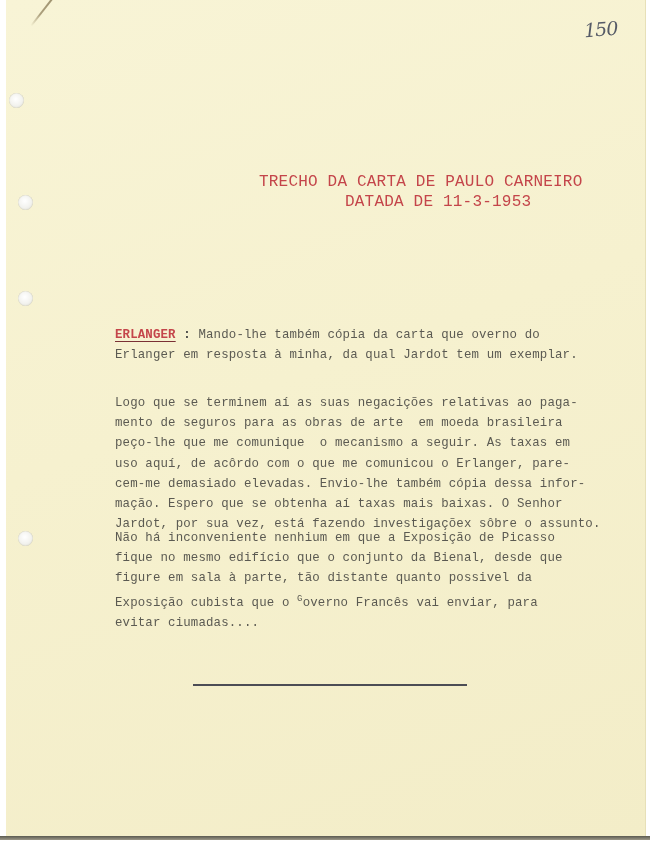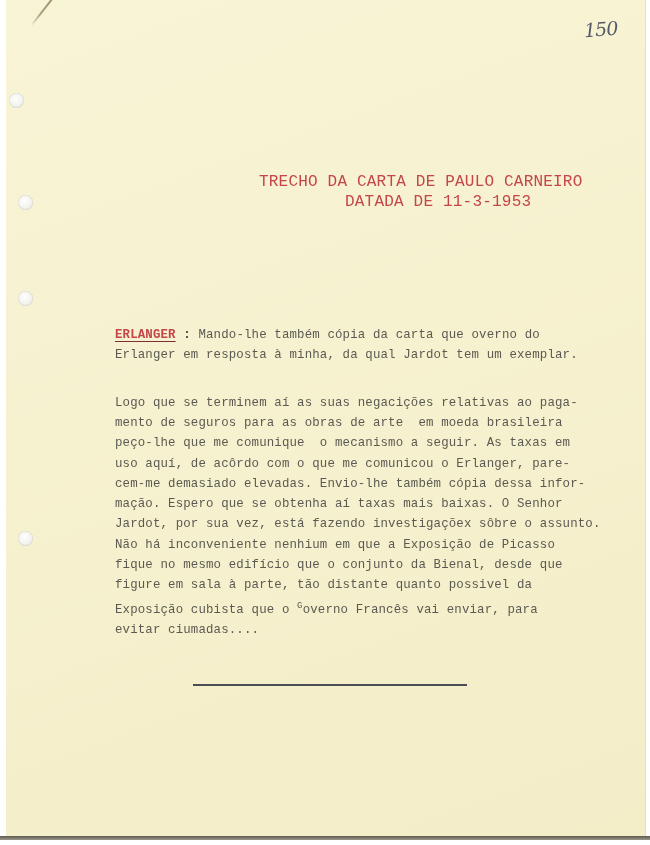--- a/index.html
+++ b/index.html
@@ -72,21 +72,21 @@
 <span>Erlanger em resposta à minha, da qual Jardot tem um exemplar.</span></div>
 
   <div class="body-text" style="top:376px;margin-top:17px;"><span>Logo que se terminem aí as suas negacições relativas ao paga-</span>
 <span>mento de seguros para as obras de arte  em moeda brasileira</span>
 <span>peço-lhe que me comunique  o mecanismo a seguir. As taxas em</span>
 <span>uso aquí, de acôrdo com o que me comunicou o Erlanger, pare-</span>
 <span>cem-me demasiado elevadas. Envio-lhe também cópia dessa infor-</span>
 <span>mação. Espero que se obtenha aí taxas mais baixas. O Senhor</span>
 <span>Jardot, por sua vez, está fazendo investigaçõex sôbre o assunto.</span></div>
 
-  <div class="body-text" style="top:528px;margin-top:7px;"><span>Não há inconveniente nenhium em que a Exposição de Picasso</span>
+  <div class="body-text" style="top:528px;"><span>Não há inconveniente nenhium em que a Exposição de Picasso</span>
 <span>fique no mesmo edifício que o conjunto da Bienal, desde que</span>
 <span>figure em sala à parte, tão distante quanto possivel da</span>
 <span><span>Exposição cubista que o </span><span class="sup">G</span><span>overno Francês vai enviar, para</span></span>
 <span>evitar ciumadas....</span></div>
 
   <div class="rule"></div>
 </div>
 <div class="page-shadow"></div>
 <div class="page-below"></div>
 

